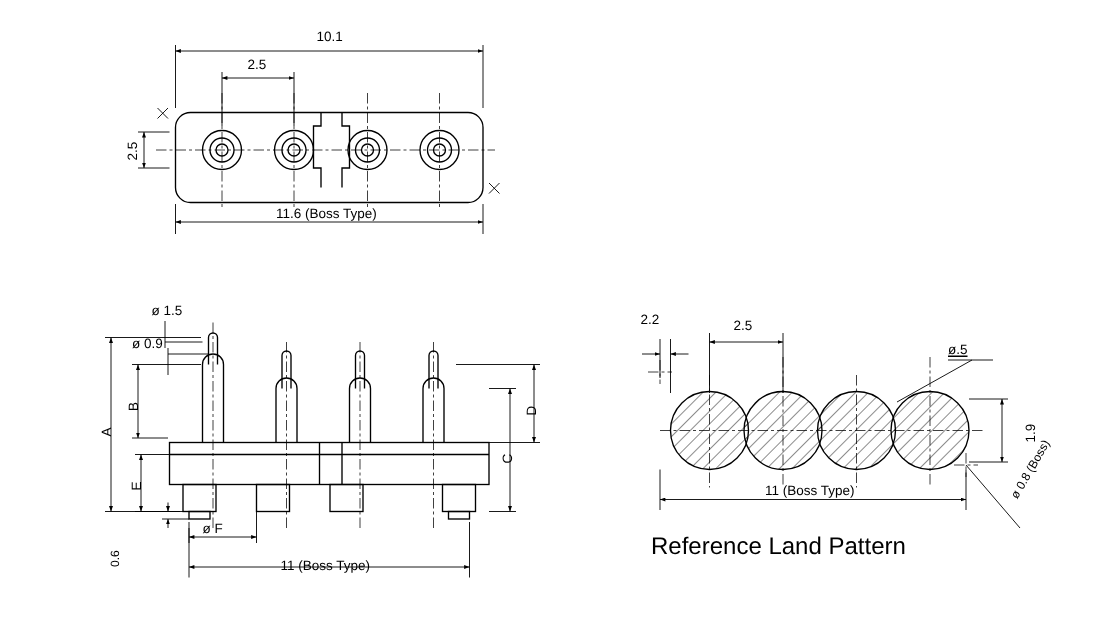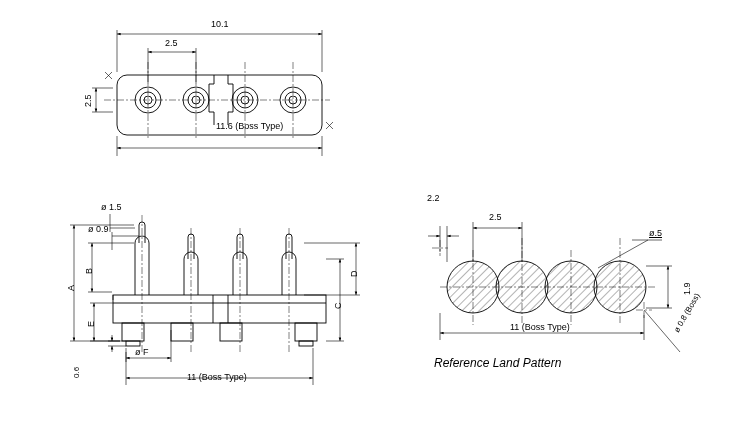--- a/index.html
+++ b/index.html
@@ -15,21 +15,21 @@
   svg{display:block;}
   .lbl{
     position:absolute;
     font-family:"Liberation Sans", sans-serif;
     font-size:9px;
     color:#000;
     white-space:nowrap;
     line-height:1;
   }
   .lbl.sm{font-size:8px;}
-  .lbl.big{font-size:12px;font-style:italic;}
+  .lbl.big{font-size:16px;}
   .rot90{transform-origin:0 0;transform:rotate(-90deg);}
   .rot-land{transform-origin:0 0;transform:rotate(-60deg);}
 </style>
 </head>
 <body>
 
 <div id="stage">
 
 <svg width="741" height="422" viewBox="0 0 741 422">
   <defs>
@@ -215,35 +215,35 @@
       <line x1="440" y1="313" x2="440" y2="340"></line>
       <line x1="644" y1="313" x2="644" y2="340"></line>
       <line x1="440" y1="333" x2="644" y2="333" marker-start="url(#arS)" marker-end="url(#ar)"></line>
     </g>
   </g>
 </svg>
 
 <div class="lbl" style="left:211px;top:20px;">10.1</div>
 <div class="lbl" style="left:165px;top:39px;">2.5</div>
 <div class="lbl rot90" style="left:84px;top:107px;">2.5</div>
-<div class="lbl" style="left:184px;top:122px;margin-left:32px;">11.6 (Boss Type)</div>
+<div class="lbl" style="left:184px;top:138px;">11.6 (Boss Type)</div>
 
 <div class="lbl" style="left:90px;top:203px;margin-left:11px;">ø 1.5</div>
 <div class="lbl" style="left:88px;top:225px;text-align:center;">ø 0.9</div>
 <div class="lbl rot90" style="left:85px;top:274px;">B</div>
 <div class="lbl rot90" style="left:67px;top:291px;">A</div>
 <div class="lbl rot90" style="left:87px;top:327px;">E</div>
 <div class="lbl rot90 sm" style="left:73px;top:378px;">0.6</div>
 <div class="lbl rot90" style="left:350px;top:277px;">D</div>
 <div class="lbl rot90" style="left:334px;top:309px;">C</div>
 <div class="lbl" style="left:135px;top:348px;">ø F</div>
 <div class="lbl" style="left:187px;top:373px;">11 (Boss Type)</div>
 
-<div class="lbl" style="left:427px;top:194px;">2.2</div>
+<div class="lbl" style="left:427px;top:209px;">2.2</div>
 <div class="lbl" style="left:489px;top:213px;">2.5</div>
-<div class="lbl" style="left:649px;top:229px;text-decoration:underline;">ø.5</div>
+<div class="lbl" style="left:632px;top:229px;text-decoration:underline;">ø.5</div>
 <div class="lbl rot90" style="left:683px;top:295px;">1.9</div>
 <div class="lbl sm rot-land" style="left:673px;top:330px;">ø 0.8 (Boss)</div>
 <div class="lbl" style="left:510px;top:323px;">11 (Boss Type)</div>
 
 <div class="lbl big" style="left:434px;top:357px;">Reference Land Pattern</div>
 
 </div>
 
 </body></html>

